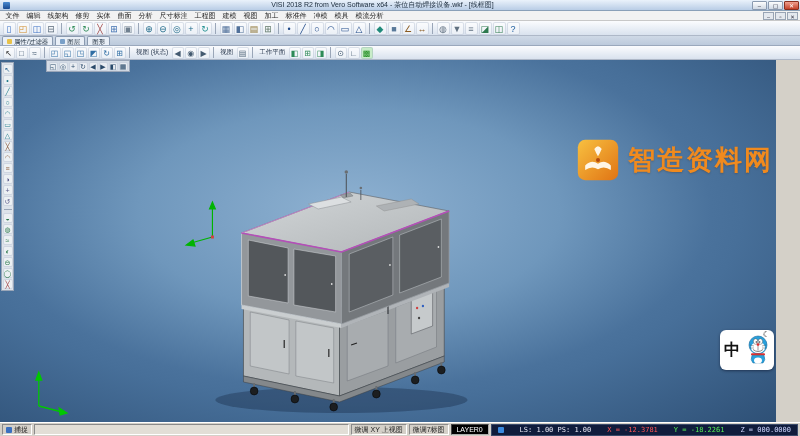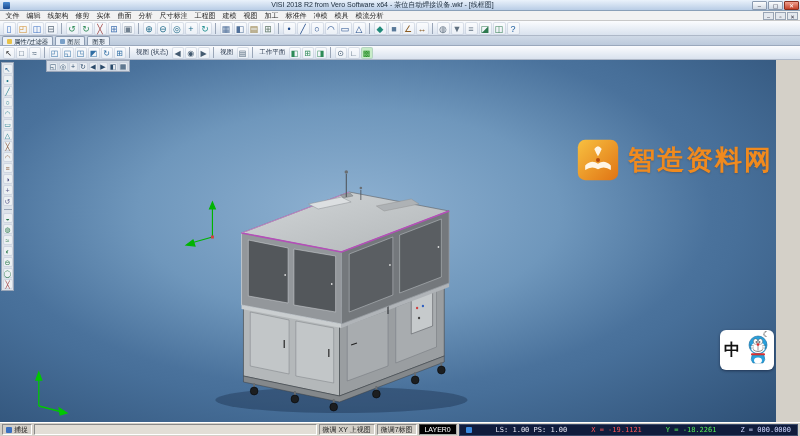--- a/index.html
+++ b/index.html
@@ -78,21 +78,21 @@
 
   
   .statusbar { position:absolute; left:0; top:422px; width:800px; height:14px; background:#d4d0c8;
     border-top:1px solid #fff; display:flex; align-items:center; gap:2px; padding:0 2px;
     font-size:7px; color:#222; }
   .sseg { height:11px; line-height:9px; padding:0 3px; border:1px solid;
     border-color:#8a8a8a #fff #fff #8a8a8a; white-space:nowrap; display:flex; align-items:center; gap:2px; }
   .sseg.msg { flex:1; background:#e2ded6; }
   .sseg.layer { background:#000; color:#fff; border-color:#444 #aaa #aaa #444; min-width:38px; justify-content:center; }
   .snapicon { width:6px; height:6px; background:#3a70c0; border-radius:1px; display:inline-block; }
-  .darkgroup { height:12px; display:flex; align-items:center; gap:24px; padding:0 6px;
+  .darkgroup { height:12px; display:flex; align-items:center; gap:16px; padding:0 6px;
     background:#101c3c; border:1px solid #3a4a6a; font-family:"DejaVu Sans Mono", monospace;
     font-size:7px; color:#e8e8f4; white-space:nowrap; }
   .dgicon { width:6px; height:6px; background:#3a8ae0; border-radius:1px; display:inline-block; }
 </style>
 </head>
 <body>
 
 <div class="window">
 
   <div class="titlebar">
@@ -395,19 +395,19 @@
       <span class="snapicon"></span>
       <span>捕捉</span>
     </span>
     <span class="sseg msg"></span>
     <span class="sseg">微调 XY 上视图</span>
     <span class="sseg">微调7标图</span>
     <span class="sseg layer">LAYER0</span>
     <span class="darkgroup">
       <span class="dgicon"></span>
       <span>LS: 1.00 PS: 1.00</span>
-      <span style="color: rgb(255, 85, 85);">X = -19.1121</span>
+      <span style="color: rgb(255, 85, 85);">X = -12.3781</span>
       <span style="color: rgb(85, 238, 85);">Y = -18.2261</span>
       <span style="color: rgb(207, 214, 255);">Z = 000.0000</span>
     </span>
   </div>
 
 </div>
 
 </body></html>

